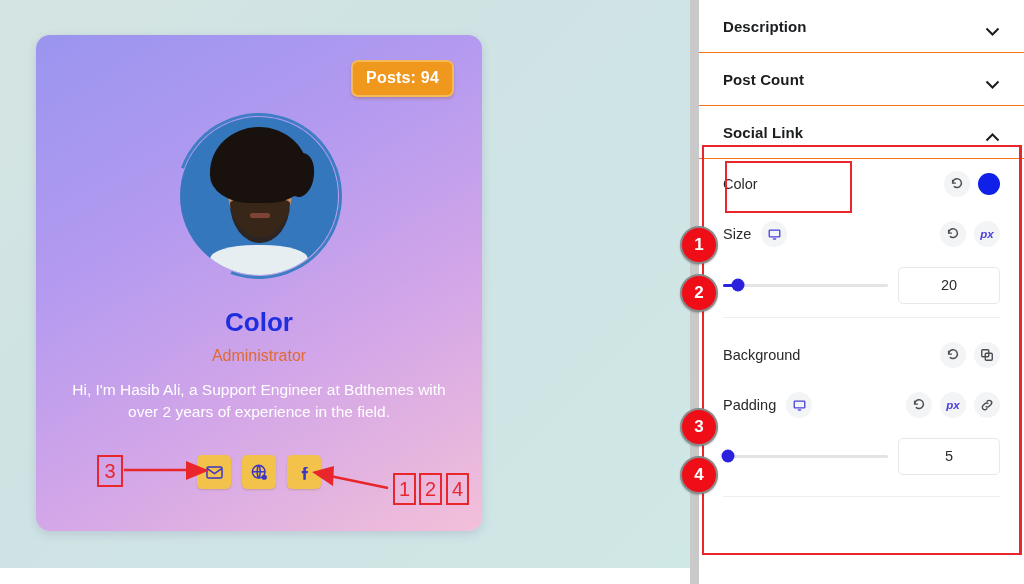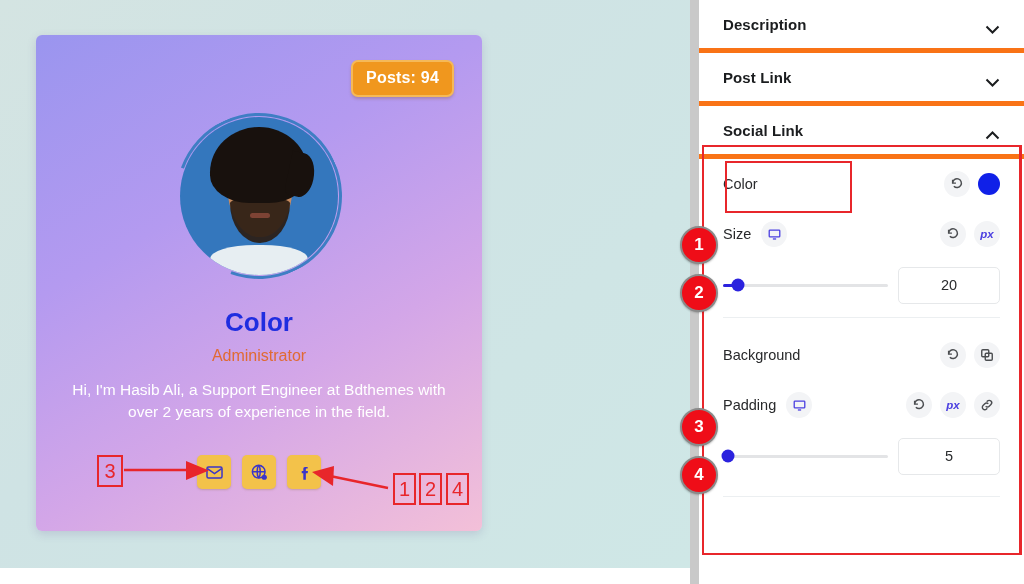--- a/index.html
+++ b/index.html
@@ -13,21 +13,21 @@
 
   
   #preview-canvas {
     position: absolute; left: 0; top: 0;
     width: 690px; height: 568px;
     background: linear-gradient(135deg, #d4e4e2 0%, #cfe3e4 40%, #cfe7e6 100%);
   }
   #profile-card {
     position: absolute; left: 36px; top: 35px;
     width: 446px; height: 496px;
-    border-radius: 6px;
+    border-radius: 14px;
     background: linear-gradient(150deg, #9a95ef 0%, #b49af0 35%, #d3a6e8 65%, #f3c0d8 100%);
     box-shadow: 0 3px 10px rgba(90,70,140,.18);
     overflow: hidden;
   }
   #posts-badge {
     position: absolute; right: 28px; top: 25px;
     background: #f0971e;
     border: 2px solid #f5b958;
     border-radius: 7px;
     color: #ffffff;
@@ -155,21 +155,21 @@
     background: #c9c9c9;
   }
   #settings-panel {
     position: absolute; left: 699px; top: 0; width: 325px; height: 584px;
     background: #ffffff; overflow: hidden;
   }
   .accordion-head {
     height: 53px;
     display: flex; align-items: center; justify-content: space-between;
     padding: 0 24px 0 24px;
-    border-bottom: 5px solid #f97316;
+    border-bottom: 1px solid #f97316;
     background: #ffffff;
   }
   .accordion-head .title {
     font-size: 15px; font-weight: bold; color: #1b1d1f; letter-spacing: .1px;
   }
   .chev { width: 15px; height: 9px; }
   .chev svg { width: 15px; height: 9px; stroke: #1b1d1f; stroke-width: 2; fill: none; }
   .chev.up svg { transform: rotate(180deg); transform-origin: center; }
 
   #tabs-row {
@@ -336,21 +336,21 @@
     <div class="accordion-head">
       <span class="title">Description</span>
       <span class="chev">
         <svg viewBox="0 0 15 9">
             <path d="M1.5 1.5L7.5 7.5L13.5 1.5"></path>
           </svg>
       </span>
     </div>
 
     <div class="accordion-head">
-      <span class="title">Post Link</span>
+      <span class="title">Post Count</span>
       <span class="chev">
         <svg viewBox="0 0 15 9">
             <path d="M1.5 1.5L7.5 7.5L13.5 1.5"></path>
           </svg>
       </span>
     </div>
 
     <div class="accordion-head">
       <span class="title">Social Link</span>
       <span class="chev up">

